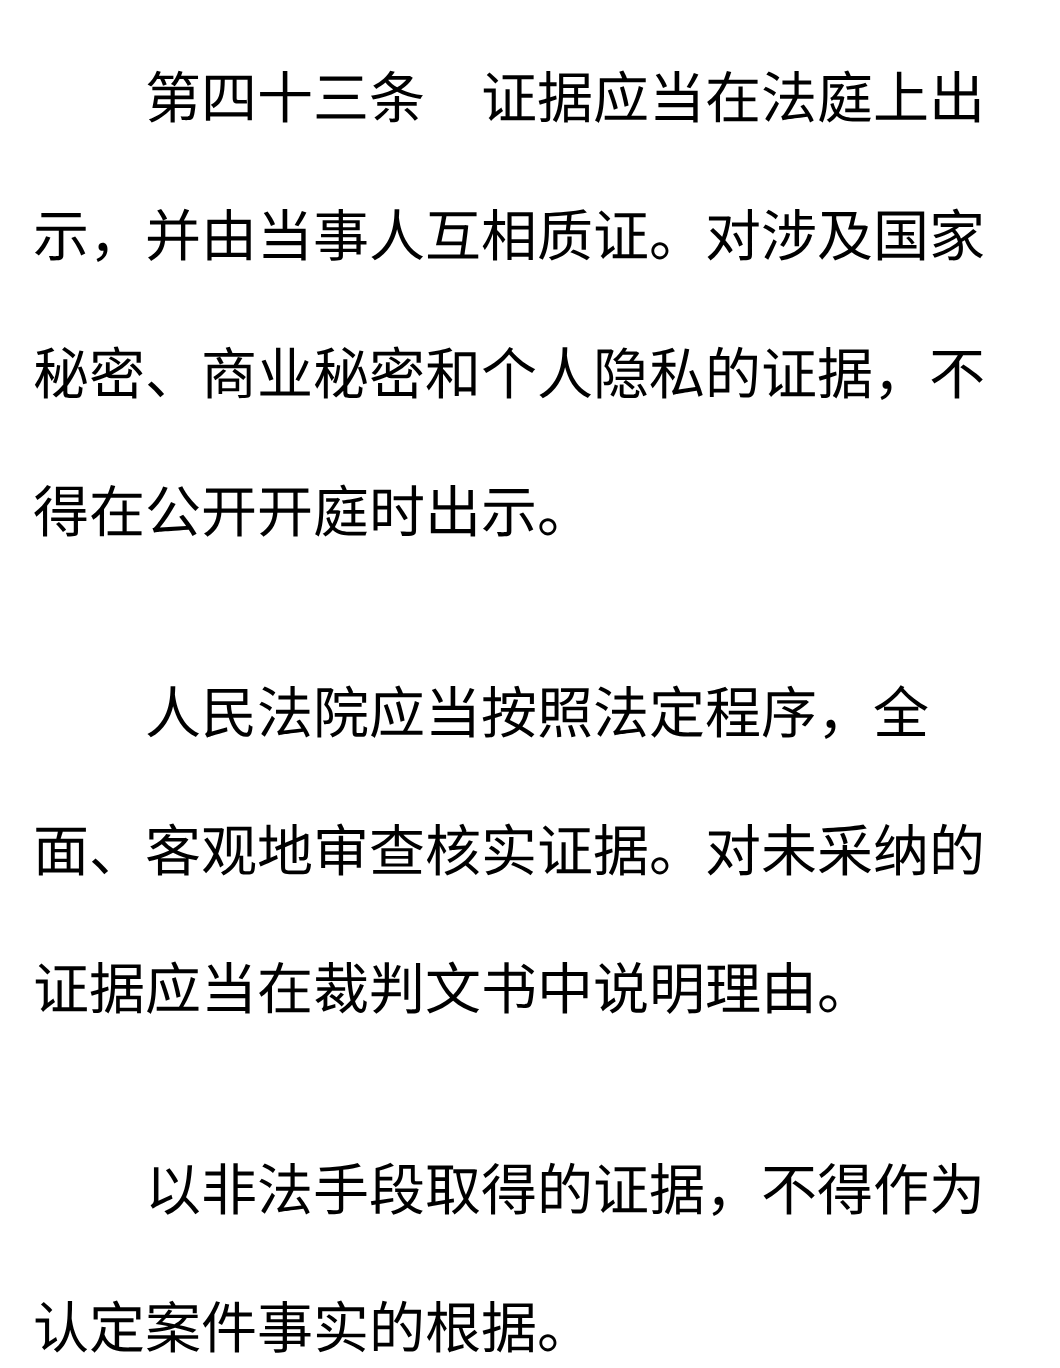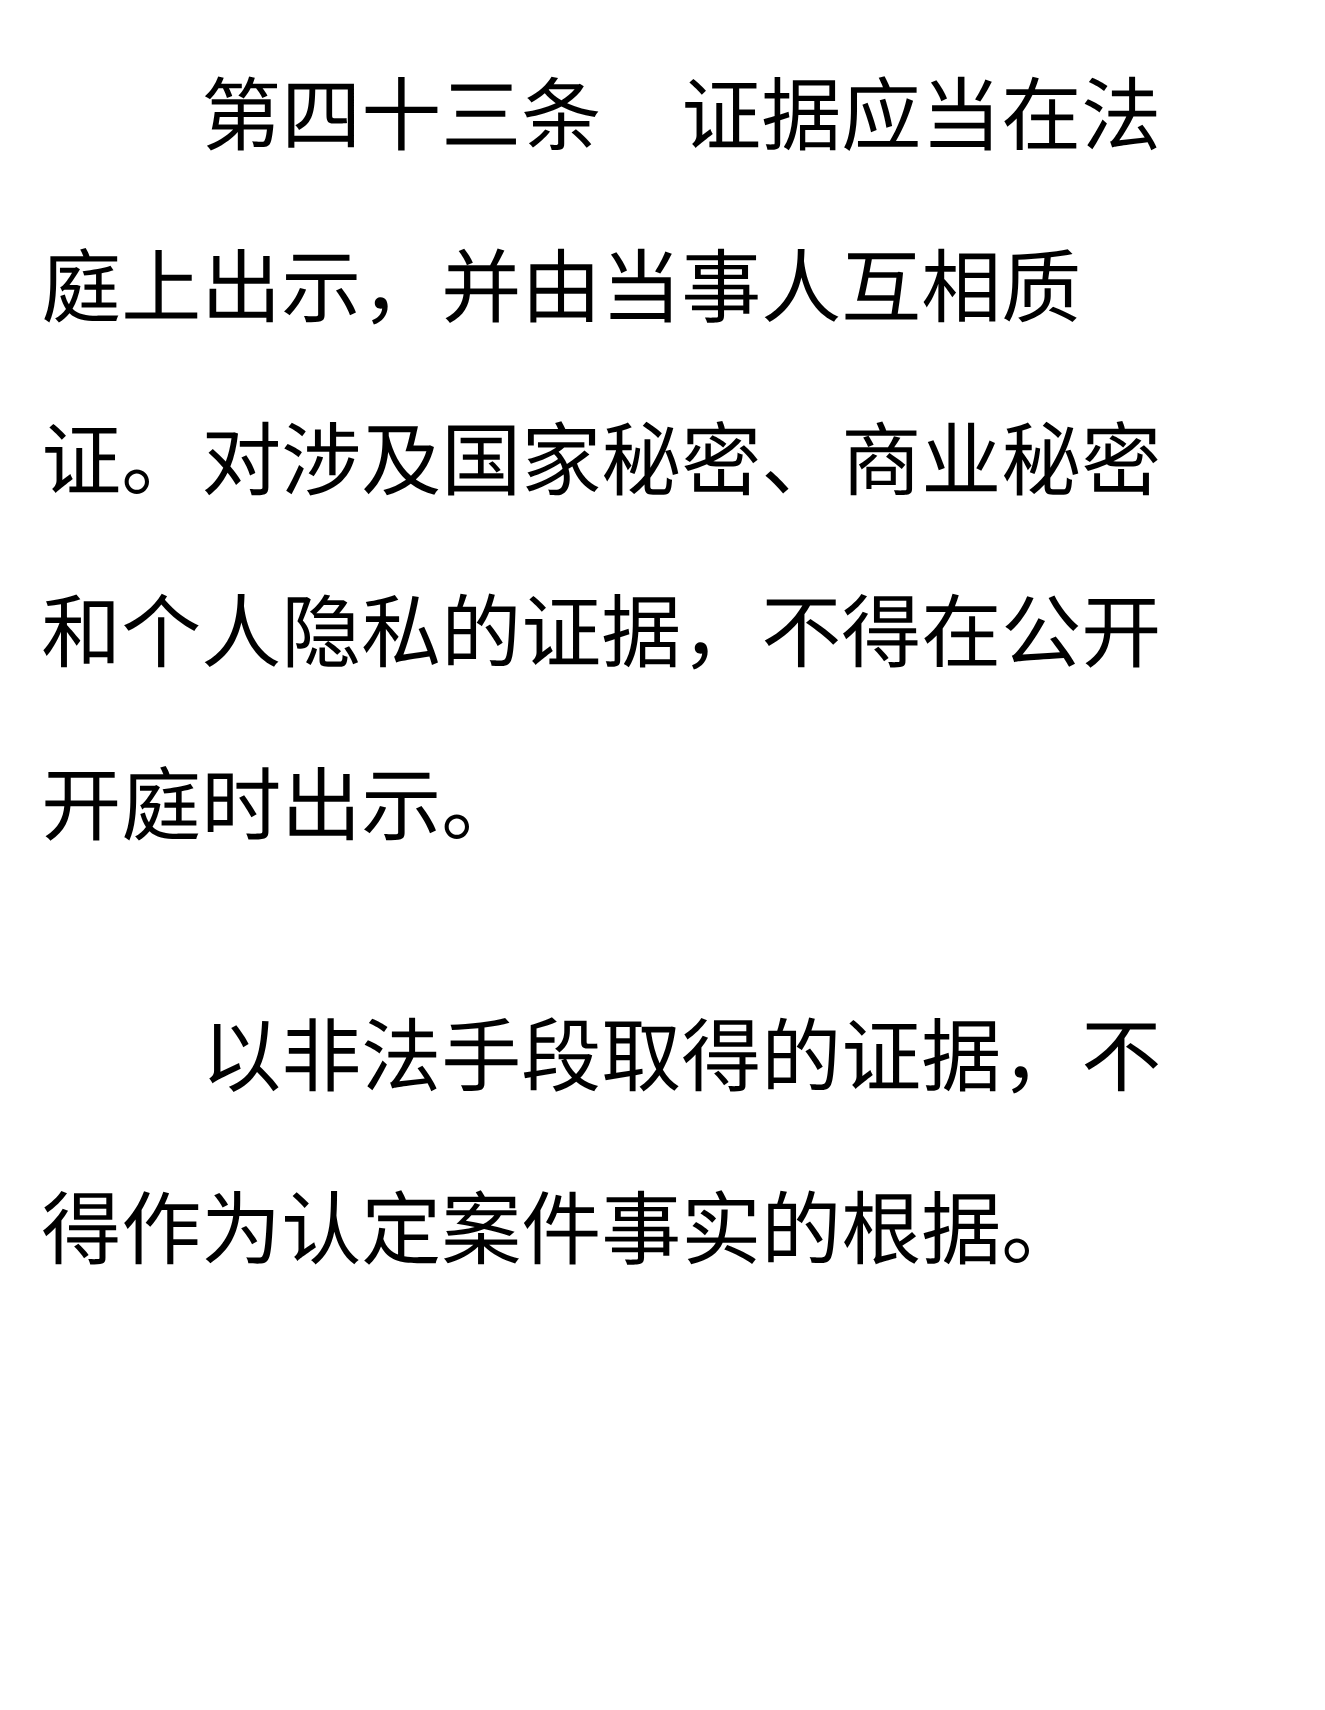--- a/index.html
+++ b/index.html
@@ -15,31 +15,32 @@
   .page {
     box-sizing: border-box;
     width: 1060px;
     height: 1368px;
     padding: 30px 0 0 33px;
     background: #ffffff;
   }
   .para {
     width: 952px;            
     margin: 0 0 63px 0;
-    font-family: Liberation Mono, monospace;
-    font-size: 64px;
+    font-family: Liberation Sans, sans-serif;
+    font-size: 56px;
     line-height: 138px;
     color: #000000;
     text-indent: 2em;        
     text-align: left;
     letter-spacing: 0;
     word-break: normal;
     line-break: strict;      
     overflow-wrap: break-word;
   }
 </style>
 </head>
 <body>
 
 <main class="page">
   <p class="para">第四十三条　证据应当在法庭上出示，并由当事人互相质证。对涉及国家秘密、商业秘密和个人隐私的证据，不得在公开开庭时出示。</p>
+  <p class="para">人民法院应当按照法定程序，全面、客观地审查核实证据。对未采纳的证据应当在裁判文书中说明理由。</p>
   <p class="para">以非法手段取得的证据，不得作为认定案件事实的根据。</p>
 </main>
 
 </body></html>

